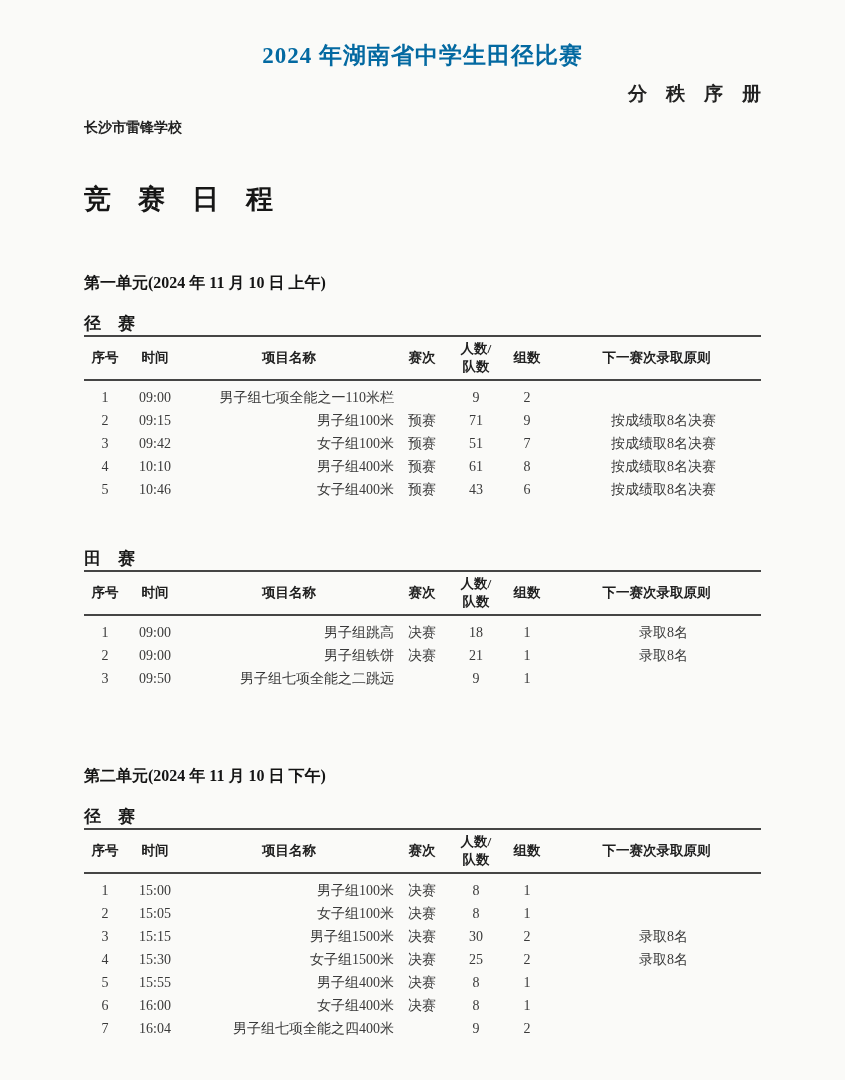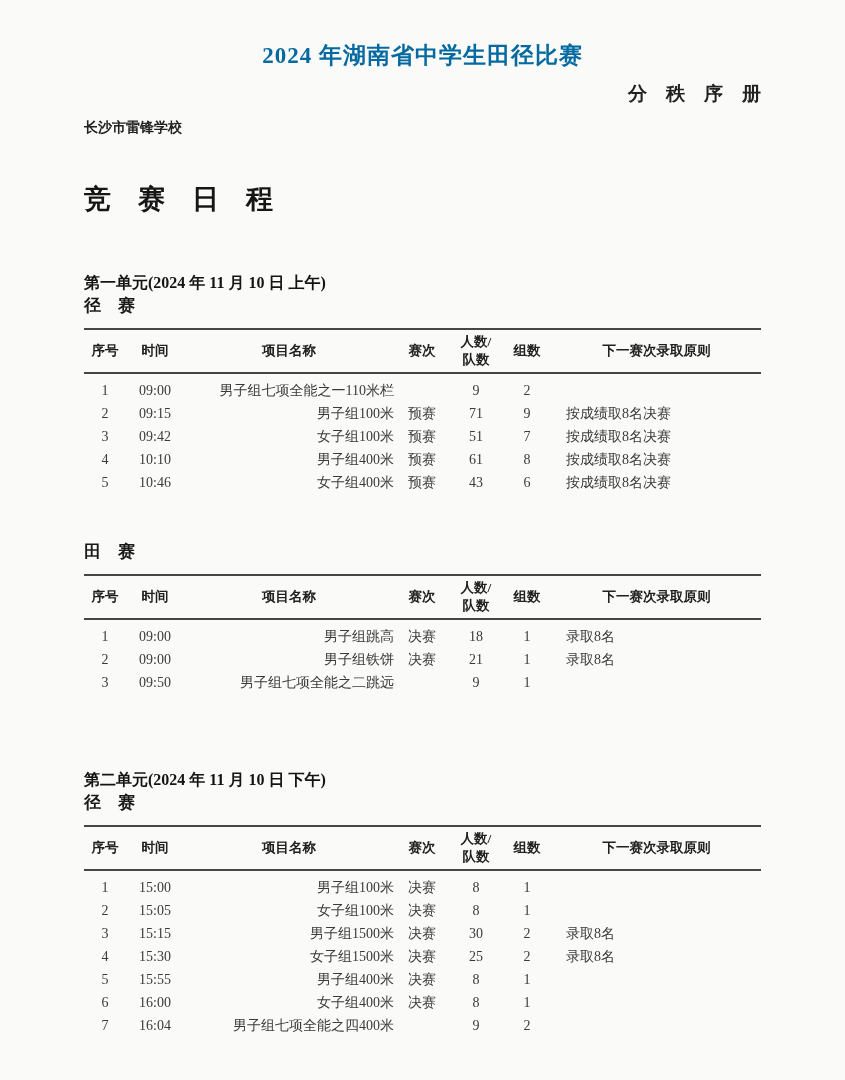--- a/index.html
+++ b/index.html
@@ -41,31 +41,31 @@
     color: #161616;
   }
   #sections { margin-top: 56px; }
   .section + .section { margin-top: 76px; }
   .section-title {
     font-size: 16px;
     font-weight: 700;
     color: #141414;
   }
   .sub-label {
+    margin-top: 18px;
     font-size: 17px;
     font-weight: 700;
     color: #1a1a1a;
   }
   .subsection + .subsection { margin-top: 46px; }
 
   table.sched {
     border-collapse: collapse;
     table-layout: fixed;
     width: 677px;
-    margin-top: 11px;
     border-top: 2px solid #454545;
   }
   col.c1 { width: 42px; }
   col.c2 { width: 58px; }
   col.c3 { width: 210px; }
   col.c4 { width: 56px; }
   col.c5 { width: 52px; }
   col.c6 { width: 50px; }
   col.c7 { width: 209px; }
   thead th {
@@ -85,21 +85,21 @@
     font-size: 14px;
     height: 23px;
     line-height: 23px;
     padding: 0;
     text-align: center;
     color: #3a3a3a;
     white-space: nowrap;
     overflow: hidden;
   }
   tbody td.c3 { text-align: right; padding-left: 3px; }
-  tbody td.c7 { text-align: left; padding-left: 14px; }
+  tbody td.c7 { text-align: center; padding-left: 14px; }
 </style>
 </head>
 <body>
 
 <div class="doc">
   <div class="title">2024 年湖南省中学生田径比赛</div>
   <div class="subtitle">分　秩　序　册</div>
   <div class="school">长沙市雷锋学校</div>
   <div class="heading">竞　赛　日　程</div>
   <div id="sections">

